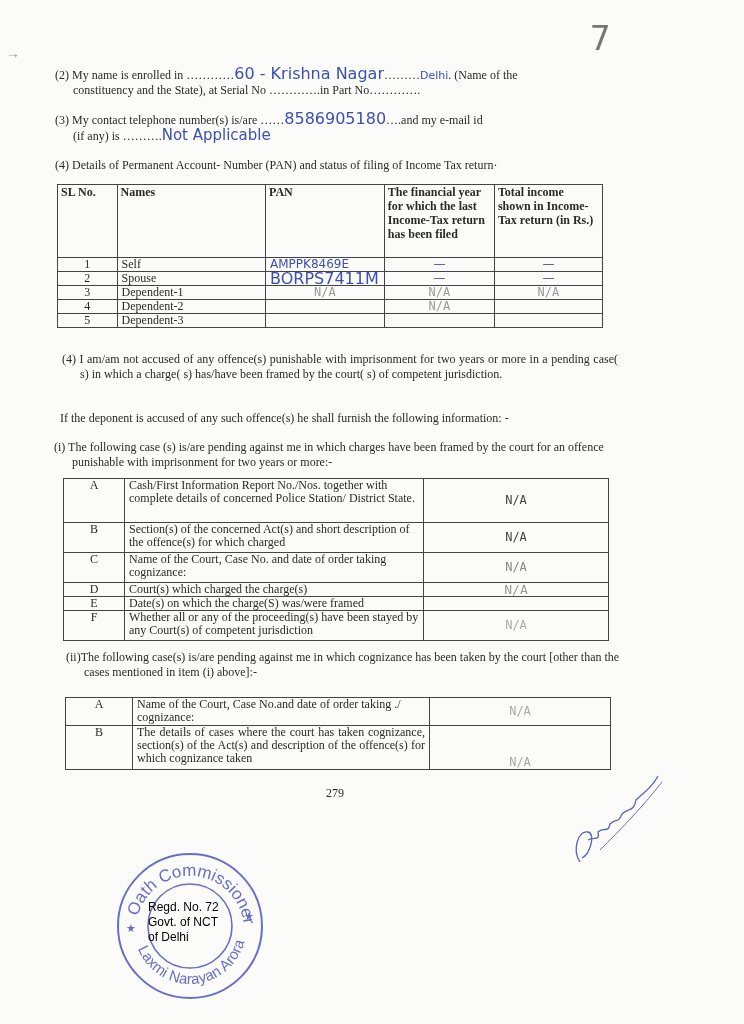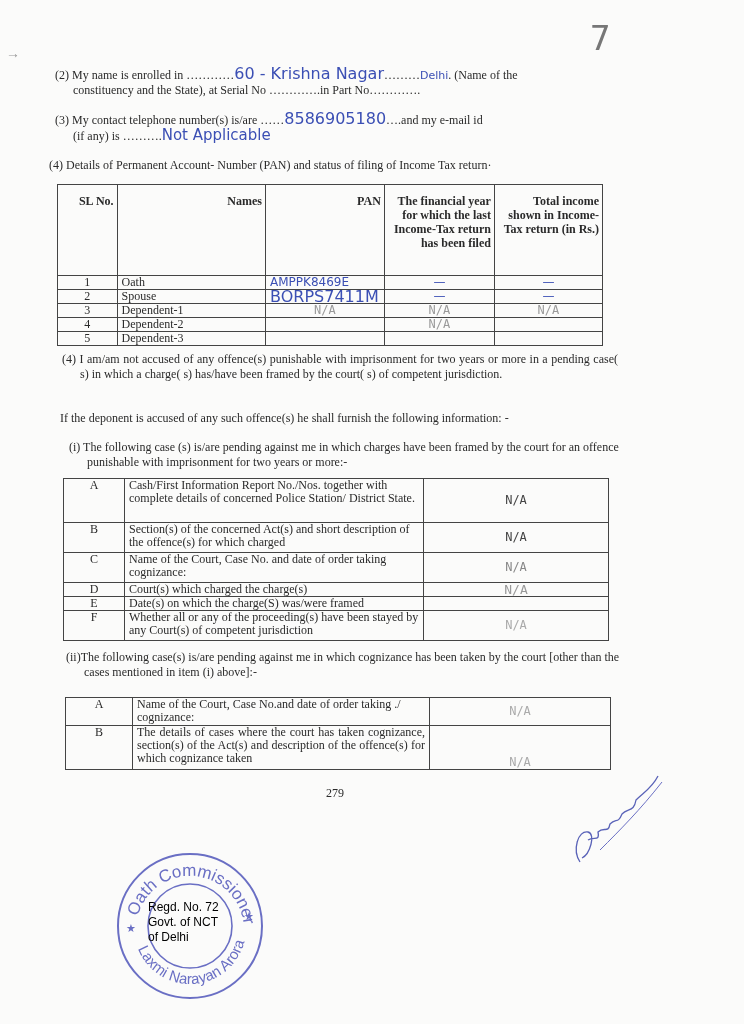--- a/index.html
+++ b/index.html
@@ -12,21 +12,21 @@
   }
   .abs { position: absolute; }
   .hw { font-family: "DejaVu Sans", sans-serif; color: #3b4fb4; font-weight: normal; }
   .hw-grey { font-family: "DejaVu Sans Mono", monospace; color: #555; }
   .hw-faint { font-family: "DejaVu Sans Mono", monospace; color: #9a9a9a; }
   .para { line-height: 15px; }
   .indent { padding-left: 18px; text-indent: -18px; }
 
   table.t { border-collapse: collapse; position: absolute; }
   table.t td, table.t th { border: 1px solid #444; padding: 0 4px; vertical-align: top; }
-  table.pan th { font-weight: bold; font-size: 12px; line-height: 14px; text-align: right; padding: 9px 3px; }
+  table.pan th { font-weight: bold; font-size: 12px; line-height: 14px; text-align: left; padding: 0 3px; }
   table.pan td { font-size: 12px; line-height: 13px; height: 13px; }
   table.cases td { font-size: 12px; line-height: 13px; }
   .center { text-align: center; }
   .na { font-family: "DejaVu Sans Mono", monospace; font-size: 16px; text-align: center; vertical-align: middle !important; }
 </style>
 </head>
 <body>
 
 <div class="abs hw-grey" style="left:590px;top:18px;font-size:34px;color:#777;">7</div>
 <div class="abs" style="left:6px;top:46px;font-size:14px;color:#999;">→</div>
@@ -35,34 +35,34 @@
   <span>(2) My name is enrolled in</span>
   <span>…………</span><span class="hw" style="font-size:16px;">60 - Krishna Nagar</span><span>………</span><span class="hw" style="font-size:11px;">Delhi</span><span>. (Name of the</span><br>
   <span>constituency and the State), at Serial No ………….in Part No………….</span>
 </div>
 
 <div class="abs para indent" style="left:55px;top:111px;width:560px;">
   <span>(3) My contact telephone number(s) is/are ……</span><span class="hw" style="font-size:16px;">8586905180</span><span>….and my e-mail id</span><br>
   <span>(if any) is ……….</span><span class="hw" style="font-size:15px;">Not Applicable</span>
 </div>
 
-<div class="abs para" style="left:49px;top:158px;width:560px;">(4) Details of Permanent Account- Number (PAN) and status of filing of Income Tax return·</div>
+<div class="abs para" style="left:55px;top:158px;width:560px;">(4) Details of Permanent Account- Number (PAN) and status of filing of Income Tax return·</div>
 
 <table class="t pan" style="left:57px;top:184px;width:546px;">
   <tbody>
       <tr>
     <th style="width:52px;">SL No.</th>
     <th style="width:140px;">Names</th>
     <th style="width:100px;">PAN</th>
     <th style="width:102px;height:72px;">The financial year for which the last Income-Tax return has been filed</th>
     <th style="width:100px;">Total income shown in Income-Tax return (in Rs.)</th>
   </tr>
   <tr>
     <td class="center">1</td>
-    <td>Oath</td>
+    <td>Self</td>
     <td class="hw" style="font-size:12px;">AMPPK8469E</td>
     <td class="hw center">—</td>
     <td class="hw center">—</td>
   </tr>
   <tr>
     <td class="center">2</td>
     <td>Spouse</td>
     <td class="hw" style="font-size:16px;">BORPS7411M</td>
     <td class="hw center">—</td>
     <td class="hw center">—</td>
@@ -86,21 +86,21 @@
     <td>Dependent-3</td>
     <td class="hw-faint center"></td>
     <td class="hw-faint center"></td>
     <td class="hw-faint center"></td>
   </tr>
 </tbody>
   </table>
 
 <div class="abs para indent" style="left:62px;top:352px;width:538px;text-align:justify;">(4) I am/am not accused of any offence(s) punishable with imprisonment for two years or more in a pending case( s) in which a charge( s) has/have been framed by the court( s) of competent jurisdiction.</div>
 <div class="abs para" style="left:60px;top:411px;width:540px;">If the deponent is accused of any such offence(s) he shall furnish the following information: -</div>
-<div class="abs para indent" style="left:69px;top:440px;width:542px;">(i) The following case (s) is/are pending against me in which charges have been framed by the court for an offence punishable with imprisonment for two years or more:-</div>
+<div class="abs para indent" style="left:54px;top:440px;width:542px;">(i) The following case (s) is/are pending against me in which charges have been framed by the court for an offence punishable with imprisonment for two years or more:-</div>
 
 <table class="t cases" style="left:63px;top:478px;width:546px;">
   <tbody>
       <tr style="height:44px;">
     <td class="center" style="width:52px;">A</td>
     <td style="width:290px;">Cash/First Information Report No./Nos. together with complete details of concerned Police Station/ District State.</td>
     <td class="na" style="color:#444;">N/A</td>
   </tr>
   <tr style="height:30px;">
     <td class="center">B</td>

